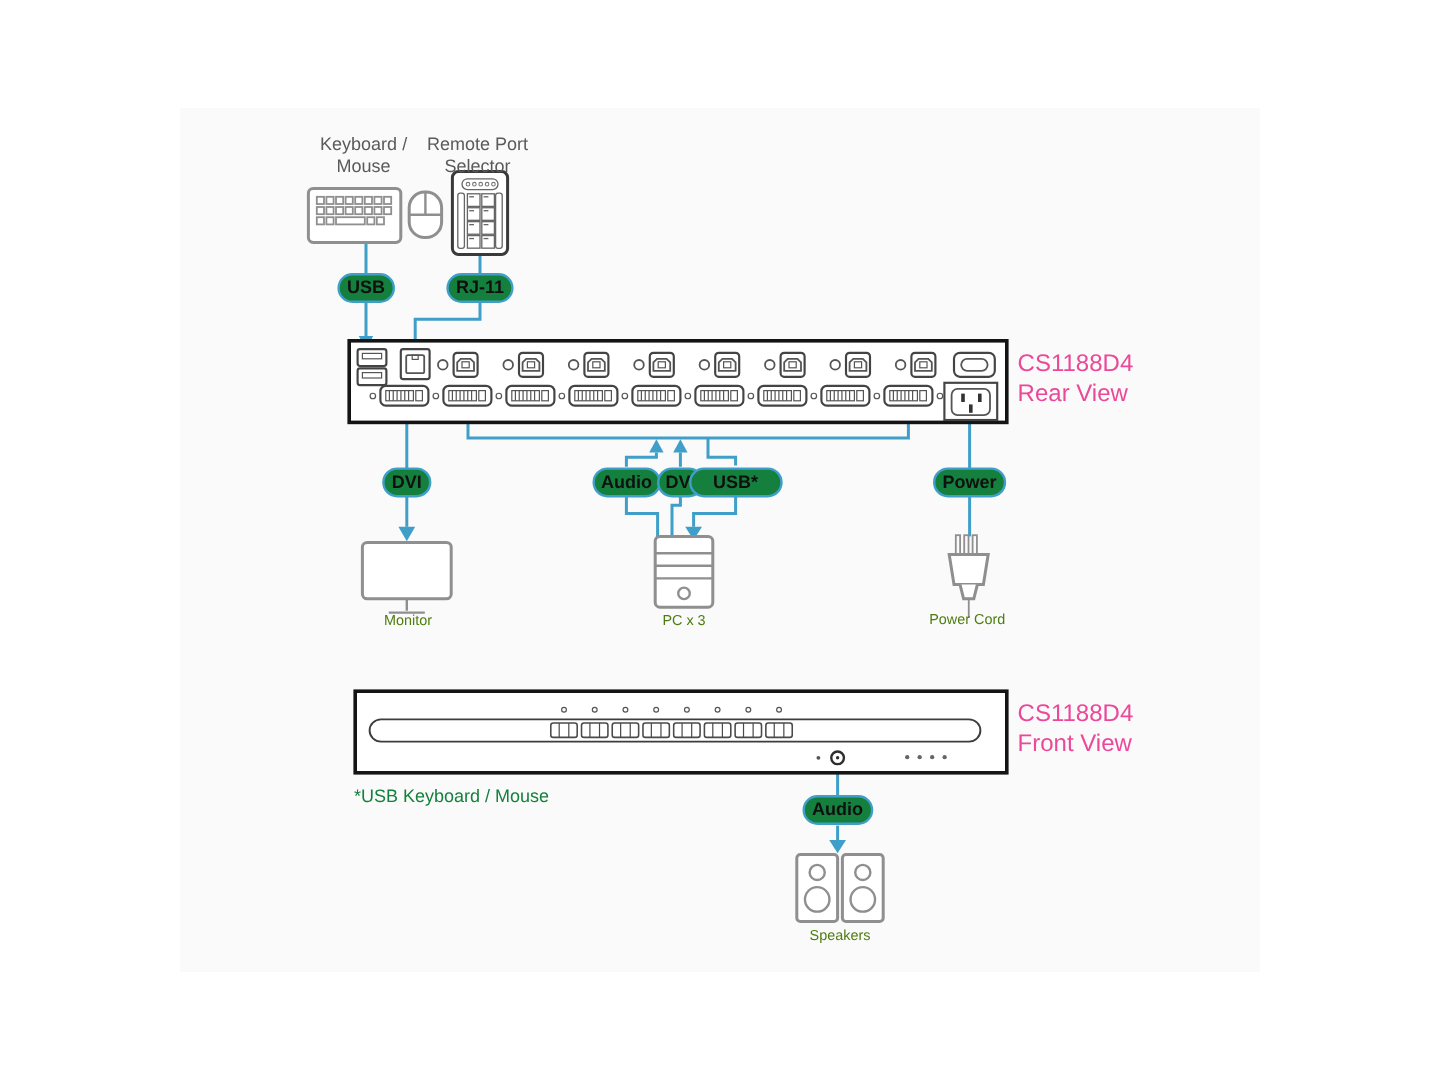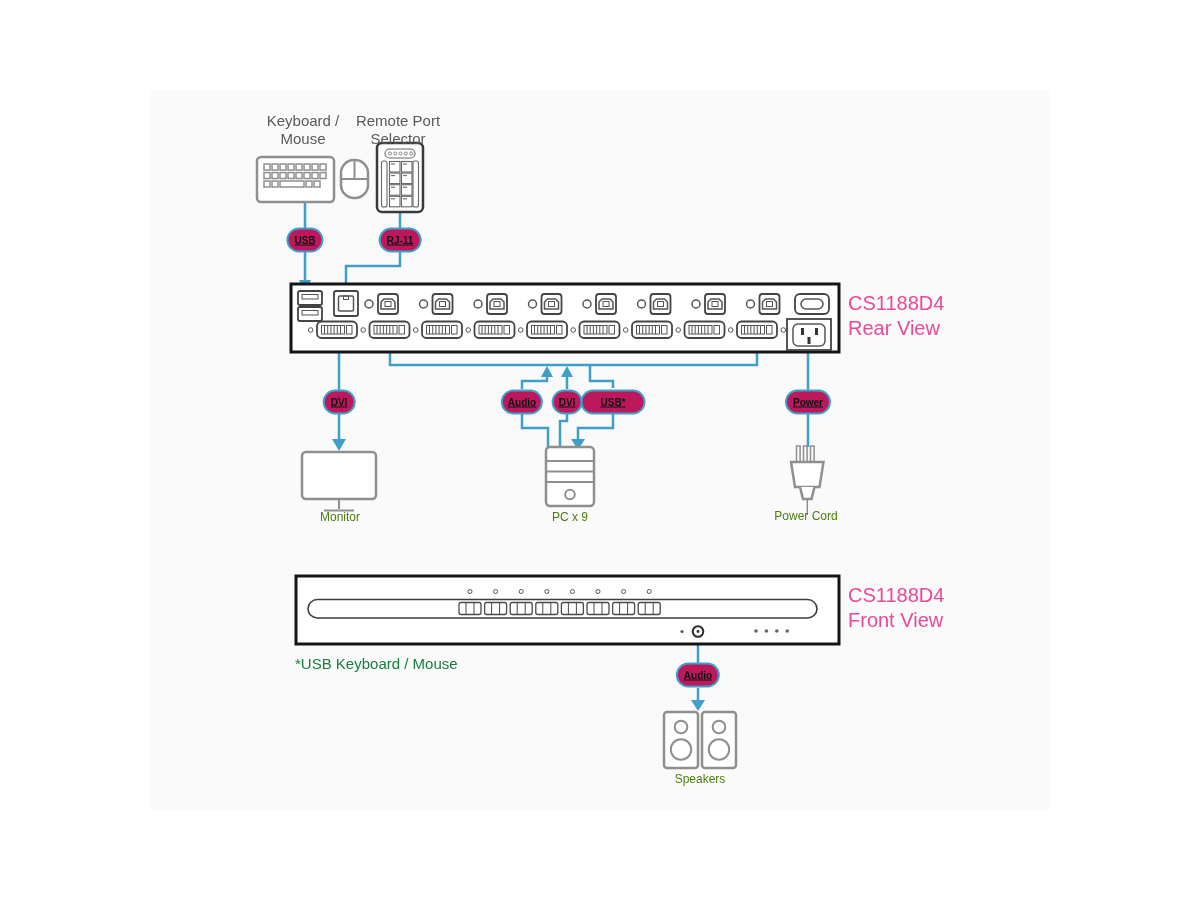--- a/index.html
+++ b/index.html
@@ -15,23 +15,23 @@
   .gik{fill:none;stroke:#8f8f8f;stroke-width:1.5;}
   .ps{fill:none;stroke:#555;stroke-width:1.5;}
   .ps2{fill:#fff;stroke:#444;stroke-width:1.8;}
   .thin{stroke-width:1;}
   .dk{fill:#fff;stroke:#3a3a3a;stroke-width:2.5;}
   .dkt{fill:none;stroke:#666;stroke-width:1.1;}
   .lbl{position:absolute;color:#5a5a5a;font-size:15px;line-height:18px;text-align:center;transform:translateX(-50%);white-space:nowrap;}
   .cap{position:absolute;color:#4d7c0f;font-size:12px;transform:translateX(-50%);white-space:nowrap;}
   .title{position:absolute;color:#ec4899;font-size:20px;line-height:25px;white-space:nowrap;}
   .foot{position:absolute;color:#15803d;font-size:15px;white-space:nowrap;}
-  .pill{position:absolute;transform:translate(-50%,-50%);background:#be185d;
+  .pill{position:absolute;transform:translate(-50%,-50%);background:#15803d;
         border:2.5px solid var(--accent,#3f9fc8);border-radius:13px;padding:1px 6px;
-        font-size:10px;font-weight:bold;color:#101010;white-space:nowrap;line-height:19px;text-decoration:underline;}
+        font-size:15px;font-weight:bold;color:#101010;white-space:nowrap;line-height:19px;}
 </style>
 </head>
 <body>
 
 <div id="stage" style="--accent: #3f9fc8; --panel: #fafafa;">
   <div id="panel"></div>
 
   <svg width="1200" height="900" viewBox="0 0 1200 900">
 
     <g>
@@ -369,17 +369,17 @@
   <div class="title" style="left:848px;top:291px;">
     <div>CS1188D4</div>
     <div>Rear View</div>
   </div>
   <div class="title" style="left:848px;top:583px;">
     <div>CS1188D4</div>
     <div>Front View</div>
   </div>
 
   <div class="cap" style="left:340px;top:510px;">Monitor</div>
-  <div class="cap" style="left:570px;top:510px;">PC x 9</div>
+  <div class="cap" style="left:570px;top:510px;">PC x 3</div>
   <div class="cap" style="left:806px;top:509px;">Power Cord</div>
   <div class="cap" style="left:700px;top:772px;">Speakers</div>
   <div class="foot" style="left:295px;top:655px;">*USB Keyboard / Mouse</div>
 </div>
 
 </body></html>

